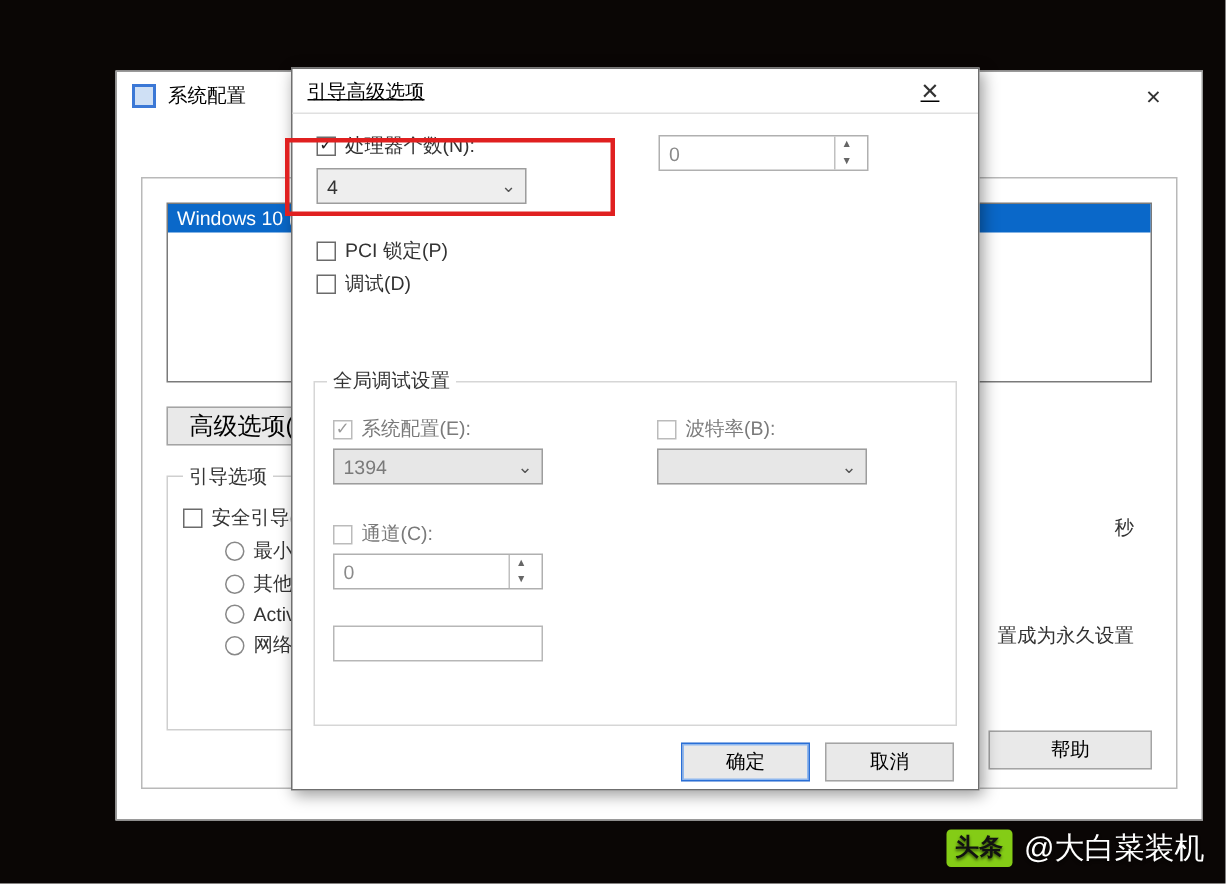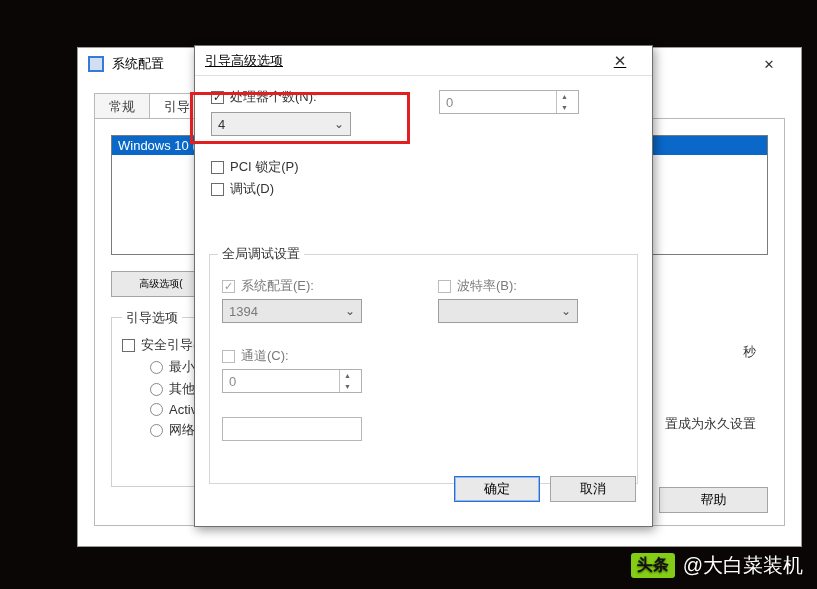--- a/index.html
+++ b/index.html
@@ -18,21 +18,21 @@
   .winctrl { width: 44px; height: 30px; display:flex;align-items:center;justify-content:center; font-size: 13px; color:#333; }
 
   .body { position:absolute; inset: 32px 10px 10px 10px; background:#fff; }
   .tabs { position:absolute; left:6px; top:12px; display:flex; }
   .tab { border:1px solid #b9b9b9; border-bottom:none; background:#fff; padding:4px 14px; font-size:13px; color:#333; margin-right:-1px; position:relative; top:1px; }
   .tab.inactive { background:#f5f5f5; color:#444; }
   .tabpage { position:absolute; left:6px; right:6px; top:38px; bottom:10px; border:1px solid #b9b9b9; background:#fff; }
 
   .oslist { position:absolute; left:16px; top:16px; right:16px; height:120px; border:1px solid #7a7a7a; }
   .osrow { background:#0a68c9; color:#fff; font-size:13px; padding:2px 6px; }
-  .advbtn { position:absolute; left:16px; top:152px; width:100px; height:26px; border:1px solid #a4a4a4; background:#e9e9e9; font-size:10px; }
+  .advbtn { position:absolute; left:16px; top:152px; width:100px; height:26px; border:1px solid #a4a4a4; background:#e9e9e9; font-size:16px; }
 
   .fieldset { position:absolute; border:1px solid #cfcfcf; background:#fff; }
   .fieldset .legend { position:absolute; top:-9px; left:10px; background:#fff; padding:0 4px; font-size:13px; color:#333; }
   .bootopt { left:16px; top:198px; width:240px; height:170px; }
   .row { font-size:13px; color:#333; display:flex; align-items:center; margin:4px 0; }
   .chk { width:13px; height:13px; border:1px solid #6b6b6b; margin-right:6px; background:#fff; }
   .rad { width:13px; height:13px; border:1px solid #888; border-radius:50%; margin-right:6px; background:#fff; }
   .bootopt .inner { padding: 14px 10px 10px 10px; }
   .sublist { margin-left: 28px; }
 
@@ -63,44 +63,40 @@
   .chk.checked::after { content:"✓"; display:block; font-size:11px; line-height:11px; color:#222; text-align:center; }
   .chk.disabled { border-color:#bbb; }
   .chk.disabled.checked::after { color:#999; }
 
   .redbox { position:absolute; border:3px solid #e02020; pointer-events:none; }
   .red1 { left:190px; top:92px; width:220px; height:52px; }
 
   .gd-fieldset { position:absolute; left:14px; top:178px; right:14px; height:230px; border:1px solid #d6d6d6; }
   .gd-fieldset .legend { position:absolute; top:-10px; left:8px; background:#fff; padding:0 4px; font-size:13px; color:#333; }
 
-  .okcancel { position:absolute; right:16px; bottom:24px; display:flex; gap:10px; }
+  .okcancel { position:absolute; right:16px; bottom:5px; display:flex; gap:10px; }
   .btn { width:86px; height:26px; border:1px solid #a4a4a4; background:#e9e9e9; font-size:13px; display:flex;align-items:center;justify-content:center; }
   .btn.primary { border:1px solid #2a6fd6; background:#e9e9e9; box-shadow: inset 0 0 0 1px #8fb8ef; }
 
   .watermark { position:absolute; right:14px; bottom:10px; color:#fff; font-size:20px; display:flex; align-items:center; gap:8px; text-shadow:0 1px 2px rgba(0,0,0,.6); }
   .wm-badge { background:#84cc16; color:#111; border-radius:3px; padding:2px 6px; font-size:16px; font-weight:600; }
 
   .txtbox { border:1px solid #b7b7b7; background:#fff; height:24px; width:140px; }
 </style>
 </head>
 <body>
 
 <div class="dlg-back">
   <div class="titlebar">
     <div class="icon"></div>
     <div class="ttl">系统配置</div>
     <div class="spacer"></div>
     <div class="winctrl">✕</div>
   </div>
   <div class="body">
-    <div class="tabs">
-      <div class="tab inactive">常规</div>
-      <div class="tab">引导</div>
-    </div>
     <div class="tabpage">
       <div class="oslist">
         <div class="osrow">Windows 10 (C</div>
       </div>
       <div class="advbtn" style="display:flex;align-items:center;justify-content:center;">高级选项(</div>
 
       <div class="fieldset bootopt">
         <div class="legend">引导选项</div>
         <div class="inner">
           <div class="row">

